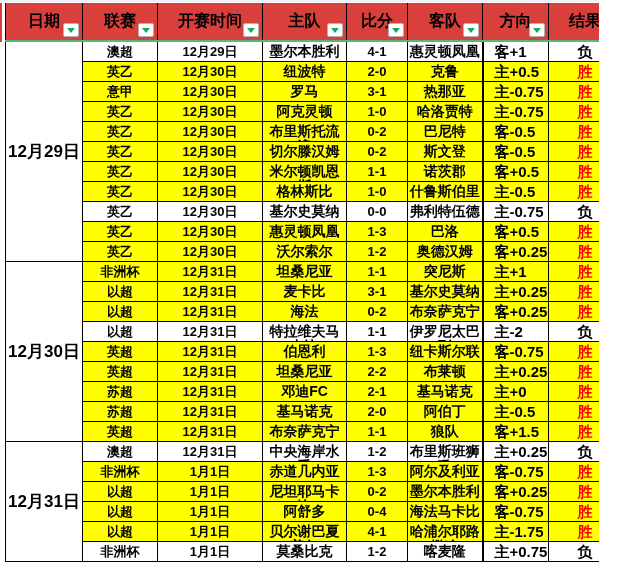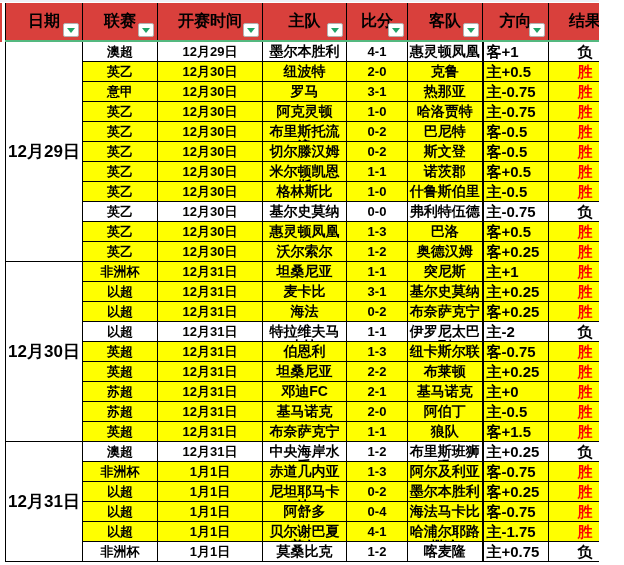--- a/index.html
+++ b/index.html
@@ -39,21 +39,21 @@
   .tri{width:0;height:0;border-left:4px solid transparent;border-right:4px solid transparent;border-top:5px solid #21a366;}
   tbody td{background:#ffffff;vertical-align:top;}
   tbody tr.win td{background:#ffff00;}
   td .cw{
     height:19px;line-height:15px;padding-top:2px;
     box-sizing:border-box;overflow:hidden;
     text-align:center;font-size:14px;word-break:break-all;
   }
   td.score-cell .cw,td.league-cell .cw,td.time-cell .cw{font-size:13px;}
   td.dir-cell{border-left:2px solid #000;}
-  td.dir-cell .cw{text-align:left;padding-left:3px;font-size:15px;white-space:nowrap;}
+  td.dir-cell .cw{text-align:left;padding-left:11px;font-size:15px;white-space:nowrap;}
   td.result-cell .cw{font-size:15px;}
   tr.win td.result-cell{color:#ff0000;}
   td.date-cell{
     background:#ffffff !important;
     vertical-align:middle;text-align:center;
     font-size:17px;color:#000;
   }
 </style>
 </head>
 <body>

